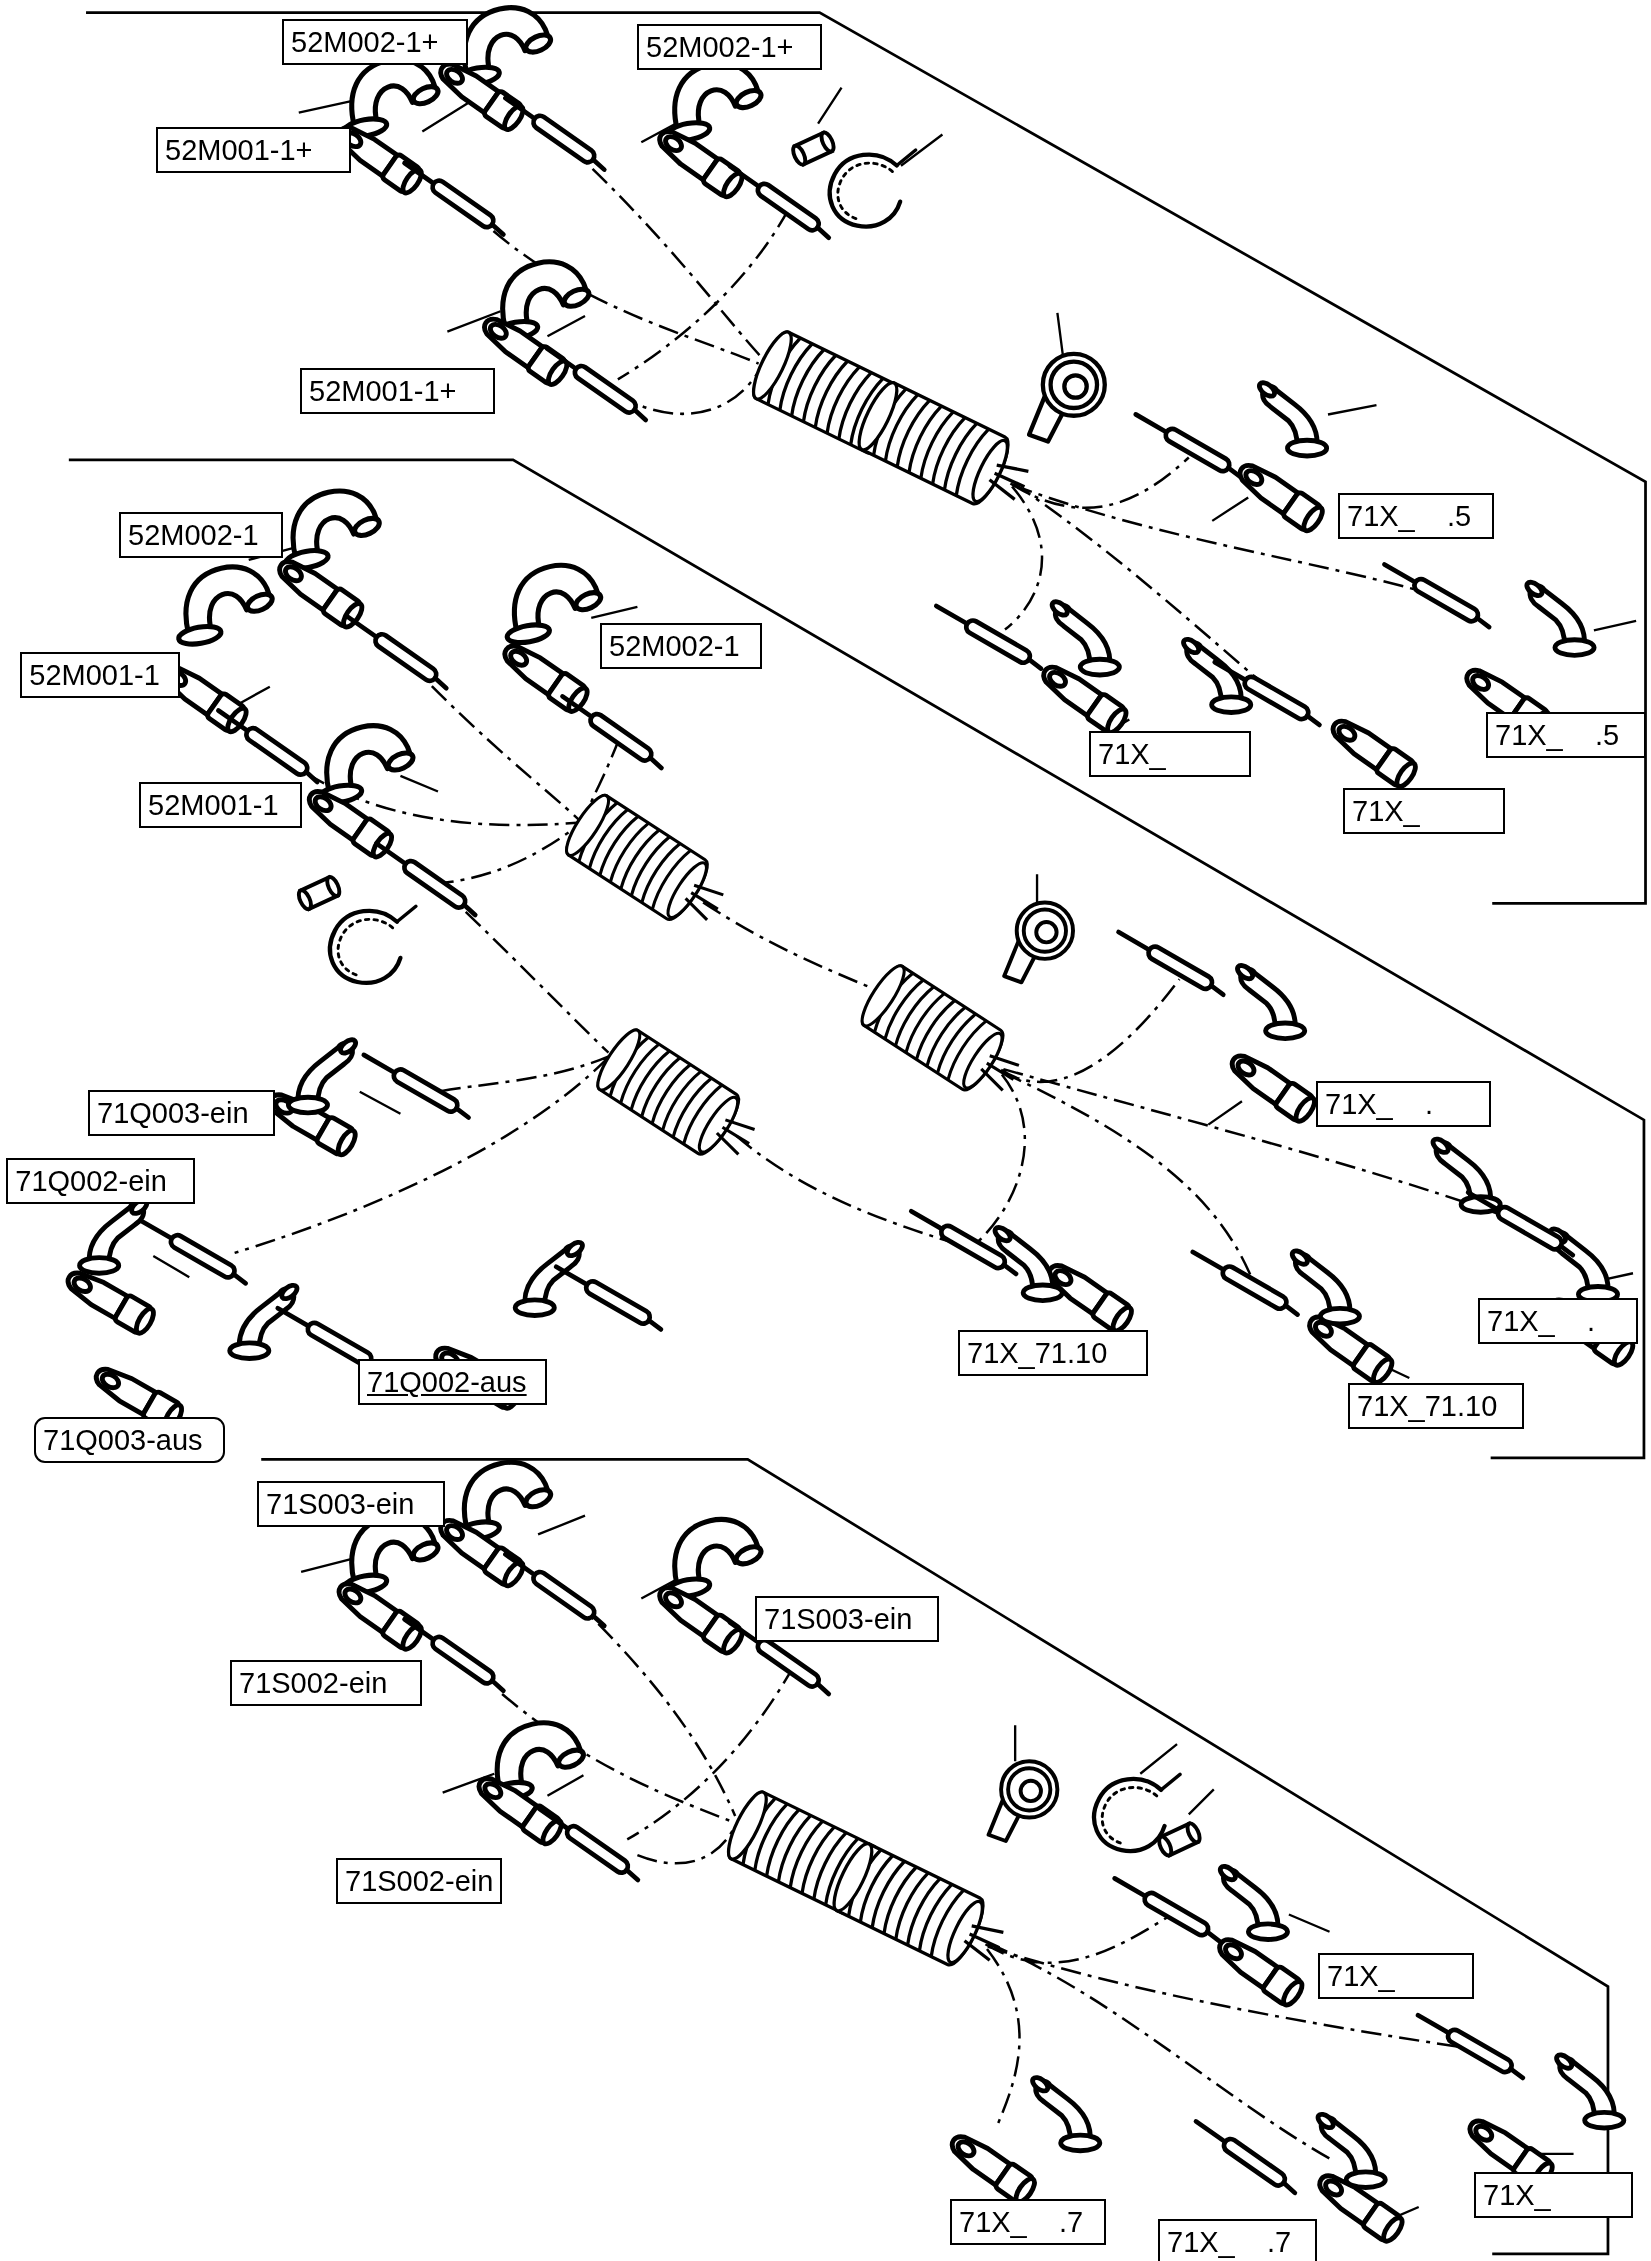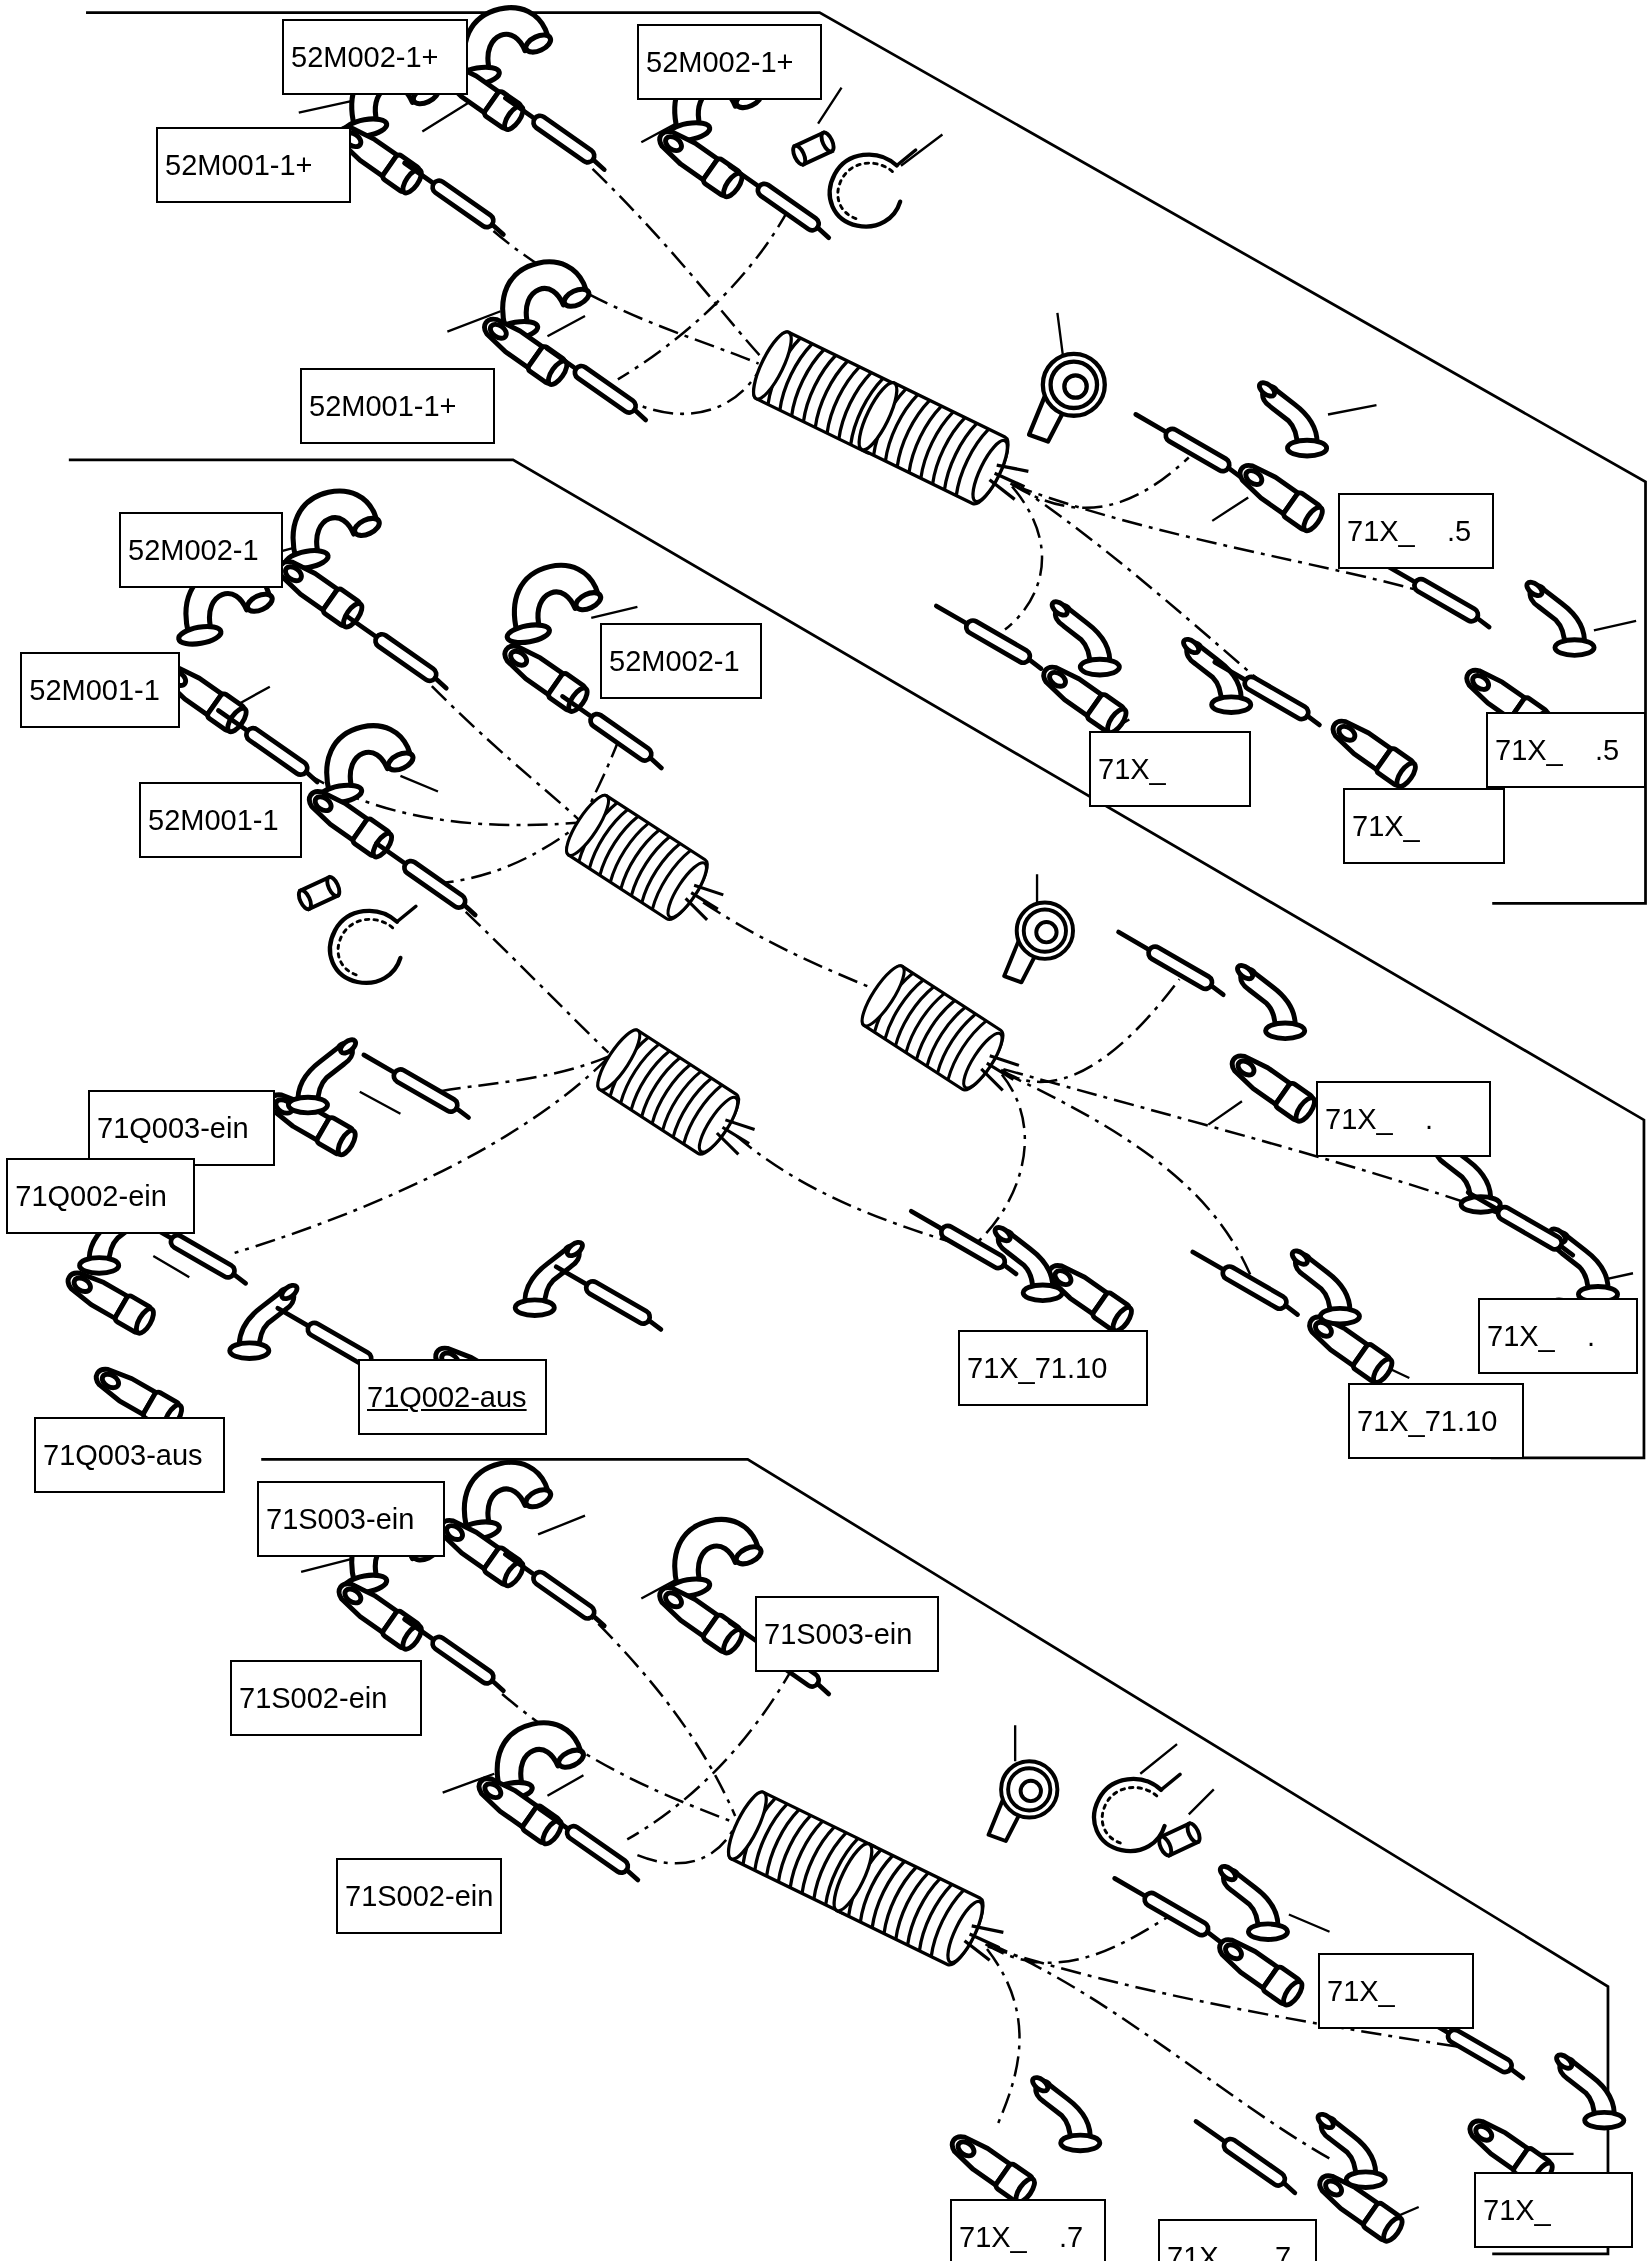--- a/index.html
+++ b/index.html
@@ -4,21 +4,21 @@
 <style>
   html,body{margin:0;padding:0;background:#ffffff;}
   #stage{position:relative;width:1651px;height:2261px;background:#fff;overflow:hidden;
          font-family:"Liberation Sans","DejaVu Sans",sans-serif;}
   #drawing{position:absolute;left:0;top:0;}
   .bnd{fill:none;stroke:#000;stroke-width:3.5;}
   .dd{fill:none;stroke:#000;stroke-width:3.2;stroke-dasharray:26 9 5 9;}
   .ldr{fill:none;stroke:#000;stroke-width:3;}
   #parts use{color:#000;}
   .plabel{position:absolute;box-sizing:border-box;border:2.3px solid #000;background:#fff;
-          color:#000;font-size:29px;line-height:1.18;padding:19px 7px;white-space:pre;
+          color:#000;font-size:29px;line-height:1.18;padding:4px 7px;white-space:pre;
           font-family:"Liberation Sans","DejaVu Sans",sans-serif;}
 </style>
 </head>
 <body>
 
 <div id="stage">
 
   <svg id="drawing" width="1651" height="2261" viewBox="0 0 2111 2891" xmlns="http://www.w3.org/2000/svg">
     <defs>
       <g id="sym-elbow" fill="#fff" stroke="#000" stroke-width="5" stroke-linejoin="round" stroke-linecap="round">
@@ -240,21 +240,21 @@
       <div class="plabel" style="left: 1338px; top: 493px; min-width: 156px;">71X_    .5</div>
       <div class="plabel" style="left: 1089px; top: 731px; min-width: 162px;">71X_</div>
       <div class="plabel" style="left: 1486px; top: 712px; min-width: 160px;">71X_    .5</div>
       <div class="plabel" style="left: 1343px; top: 788px; min-width: 162px;">71X_</div>
       <div class="plabel" style="left: 88px; top: 1090px; min-width: 187px;">71Q003-ein</div>
       <div class="plabel" style="left: 6.3px; top: 1158px; min-width: 189px;">71Q002-ein</div>
       <div class="plabel" style="left: 1316px; top: 1081px; min-width: 175px;">71X_    .</div>
       <div class="plabel" style="left: 958px; top: 1330px; min-width: 190px;">71X_71.10</div>
       <div class="plabel" style="left: 1478px; top: 1298px; min-width: 160px;">71X_    .</div>
       <div class="plabel" style="left: 1348px; top: 1383px; min-width: 176px;">71X_71.10</div>
-      <div class="plabel" style="left: 34px; top: 1417px; min-width: 191px;">71Q003-aus</div>
+      <div class="plabel" style="left: 34px; top: 1417px; min-width: 191px; border-radius: 11px;">71Q003-aus</div>
       <div class="plabel" style="left: 358px; top: 1359px; min-width: 189px; text-decoration: underline;">71Q002-aus</div>
       <div class="plabel" style="left: 257px; top: 1481px; min-width: 188px;">71S003-ein</div>
       <div class="plabel" style="left: 755px; top: 1596px; min-width: 184px;">71S003-ein</div>
       <div class="plabel" style="left: 230px; top: 1660px; min-width: 192px;">71S002-ein</div>
       <div class="plabel" style="left: 336px; top: 1858px; min-width: 160px;">71S002-ein</div>
       <div class="plabel" style="left: 1318px; top: 1953px; min-width: 156px;">71X_</div>
       <div class="plabel" style="left: 950px; top: 2199px; min-width: 156px;">71X_    .7</div>
       <div class="plabel" style="left: 1158px; top: 2219px; min-width: 159px;">71X_    .7</div>
       <div class="plabel" style="left: 1474px; top: 2172px; min-width: 159px;">71X_</div>
     </div>

